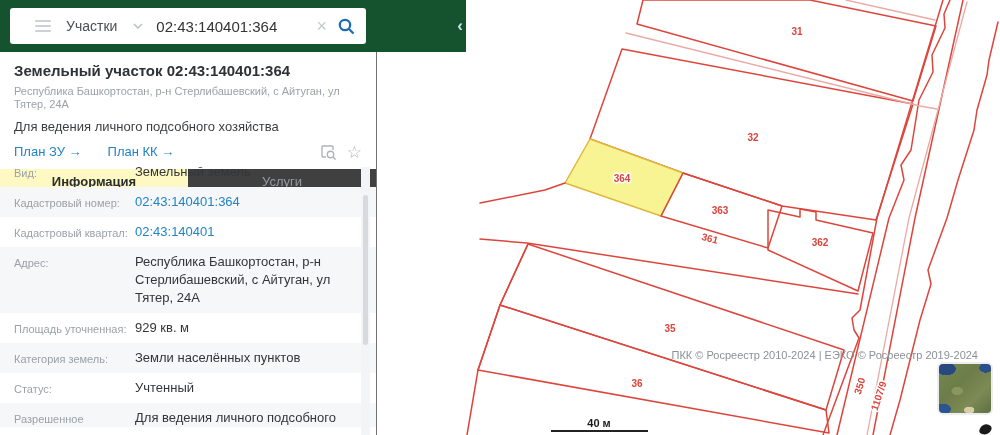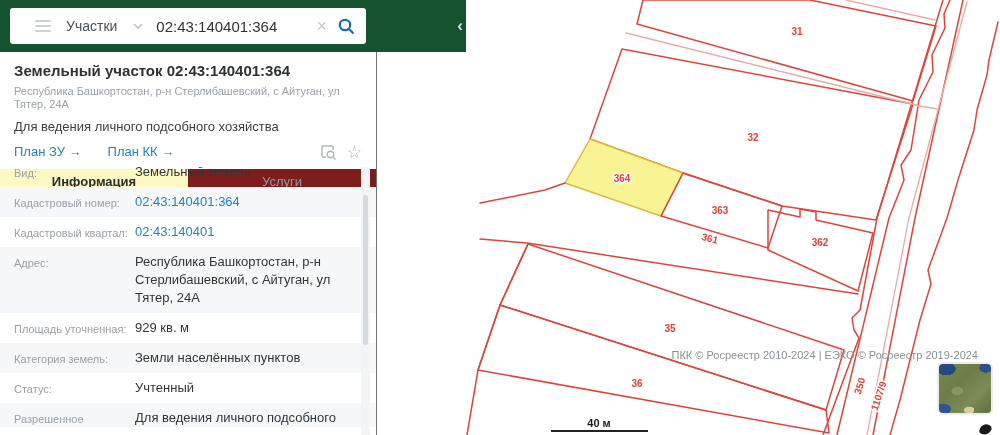--- a/index.html
+++ b/index.html
@@ -30,21 +30,21 @@
   .p-sub { margin-top:6px; font-size:11px; color:#9ba1a7; line-height:13px; }
   .p-desc { margin-top:8px; font-size:13px; color:#3b3e41; }
   .p-links { margin-top:10px; display:flex; padding-bottom:8px; }
   .p-link { color:#2383c4; font-size:13px; text-decoration:none; cursor:pointer; margin-right:26px; }
   .p-linkicons { margin-left:auto; display:flex; align-items:center; gap:10px; }
   .icon-btn { cursor:pointer; display:flex; color:#aeb5bd; }
   .star { font-size:17px; line-height:16px; color:#aeb5bd; }
   .tabs { display:flex; height:27px; border-bottom:1px solid #eceef0; }
   .tab { flex:1; text-align:center; line-height:26px; font-size:13px; cursor:pointer; }
   .tab.active { background:#fef9c3; color:#2b2e31; font-weight:bold; }
-  .tab.inactive { background:#7f1d1d; color:#949ba3; }
+  .tab.inactive { background:#404040; color:#949ba3; }
   .rows { position:absolute; left:0; top:115px; bottom:8px; width:100%; overflow:hidden; }
   .row { display:flex; padding:6px 20px 6px 14px; }
   .row:first-child { margin-top:-10px; }
   .row:nth-child(even) { background:#f5f7f9; }
   .row-label { width:121px; flex:0 0 121px; font-size:11px; color:#9ba1a7; line-height:15px; padding-top:3px; }
   .row-value { flex:1; font-size:13px; color:#333639; line-height:18px; }
   .row-value.link { color:#2383c4; cursor:pointer; }
   .scroll-track { position:absolute; right:6px; top:115px; bottom:0; width:9px; background:#f3f4f6; }
   .scroll-thumb { position:absolute; right:8px; top:143px; width:5px; height:150px; background:#d6dade; border-radius:3px; cursor:grab; }
   

